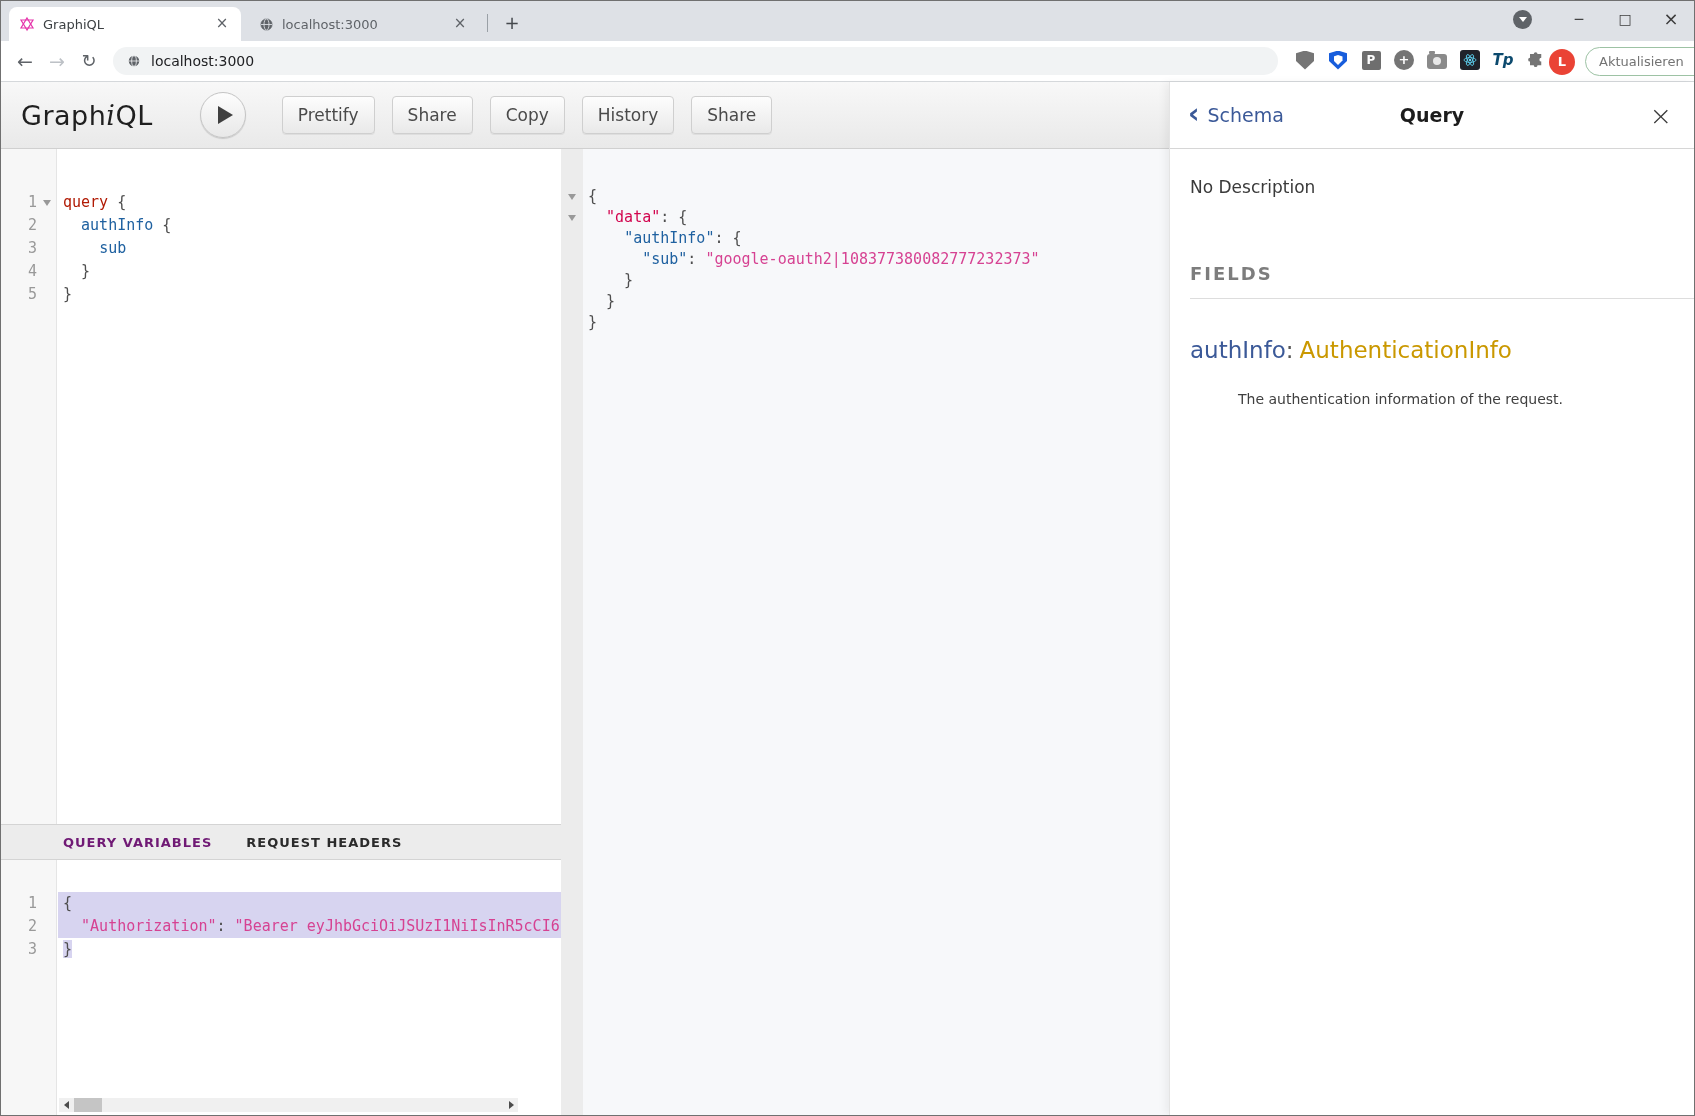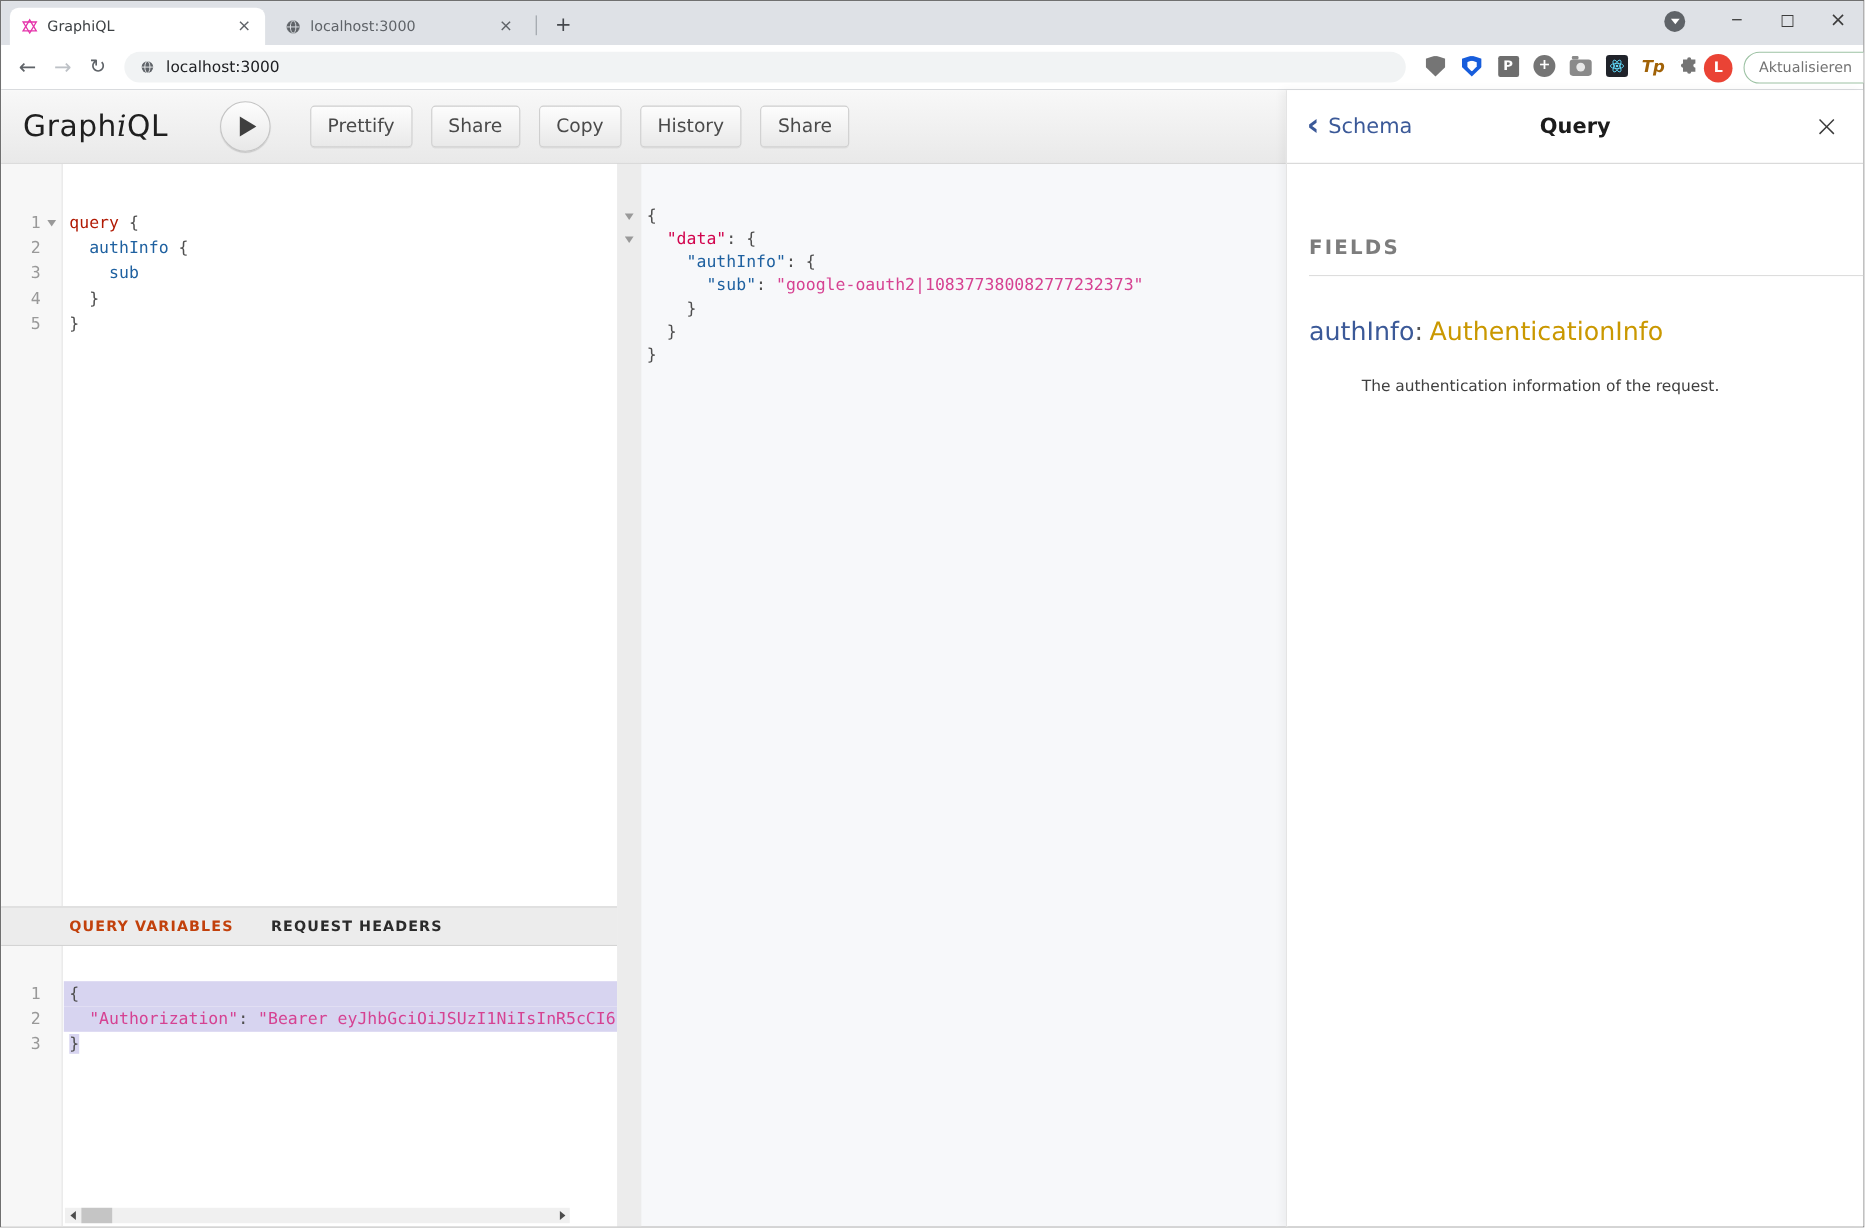--- a/index.html
+++ b/index.html
@@ -36,21 +36,21 @@
   .shield { width:18px; height:19px; clip-path:polygon(50% 0,100% 15%,100% 55%,50% 100%,0 55%,0 15%); }
   .shield.gray { background:#757575; }
   .shield.blue { background:#175ddc; display:flex; align-items:center; justify-content:center; }
   .shield-inner { width:9px; height:10px; clip-path:polygon(50% 0,100% 15%,100% 55%,50% 100%,0 55%,0 15%); background:#fff; }
   .ext-p { width:19px; height:19px; background:#6e6e6e; border-radius:2px; color:#fff; font-size:12px; font-weight:bold; text-align:center; line-height:19px; }
   .ext-move { width:20px; height:20px; border-radius:50%; background:#757575; color:#fff; font-size:13px; font-weight:bold; text-align:center; line-height:19px; }
   .ext-cam { width:20px; height:15px; background:#8a8a8a; border-radius:3px; position:relative; margin-top:2px; }
   .ext-cam::before { content:""; position:absolute; left:6px; top:3px; width:8px; height:8px; border-radius:50%; background:#e8e8e8; }
   .ext-cam::after { content:""; position:absolute; left:2px; top:-3px; width:6px; height:3px; background:#8a8a8a; border-radius:1px; }
   .ext-react { width:20px; height:20px; background:#20232a; border-radius:3px; display:flex; align-items:center; justify-content:center; }
-  .ext-tp { color:#a16207; font-weight:bold; font-size:15px; font-style:italic; }
+  .ext-tp { color:#0c4a6e; font-weight:bold; font-size:15px; font-style:italic; }
   .avatar { position:absolute; left:1548px; top:8px; width:26px; height:26px; border-radius:50%; background:#ea4335; color:#fff; font-size:13px; font-weight:bold; text-align:center; line-height:26px; }
   .update-pill { position:absolute; left:1584px; top:6px; height:29px; border:1px solid #9dc2a4; border-radius:15px; display:flex; align-items:center; padding:0 9px 0 13px; background:#fff; }
   .update-pill .u-label { color:#737373; font-size:13px; }
   .update-pill .u-dots { color:#1a7a40; font-size:15px; margin-left:9px; font-weight:bold; }
 
   
   .app { position:absolute; top:81px; left:0; right:0; bottom:0; background:#fff; }
   .topbar { position:absolute; top:0; left:0; width:1170px; height:67px; background:linear-gradient(#f8f8f8,#e9e9e9); border-bottom:1px solid #d0d0d0; display:flex; align-items:center; }
   .gql-logo { margin-left:20px; font-size:27px; color:#1f1f1f; letter-spacing:0.5px; }
   .gql-logo i { font-family:"DejaVu Serif", serif; font-style:italic; }
@@ -85,21 +85,21 @@
 
   .query-editor { position:absolute; top:0; left:0; right:0; height:675px; background:#fff; }
   .query-editor .cm-body { padding-top:42px; line-height:23px; }
   .result-editor { position:absolute; top:0; left:0; right:0; bottom:0; }
   .result-editor .cm-body { padding-top:37px; line-height:21px; }
   .headers-editor { position:absolute; top:711px; left:0; right:0; bottom:0; background:#fff; }
   .headers-editor .cm-body { padding-top:32px; line-height:23px; }
 
   
   .var-tabbar { position:absolute; top:675px; left:0; right:0; height:36px; background:#ececec; border-top:1px solid #d4d4d4; border-bottom:1px solid #d4d4d4; display:flex; align-items:center; gap:34px; padding-left:62px; }
-  .vtab { font-size:13px; font-weight:bold; letter-spacing:1px; color:#c2410c; }
+  .vtab { font-size:13px; font-weight:bold; letter-spacing:1px; color:#701a75; }
   .vtab.active { color:#2b2b2b; }
 
   
   .hscroll { position:absolute; bottom:3px; left:58px; width:459px; height:14px; background:#f0f0f0; display:flex; align-items:center; }
   .sb-arrow { width:14px; height:14px; flex:none; display:flex; align-items:center; justify-content:center; }
   .sb-arrow.left::before { content:""; width:0; height:0; border-top:4px solid transparent; border-bottom:4px solid transparent; border-right:5px solid #4c4c4c; }
   .sb-arrow.right { margin-left:auto; }
   .sb-arrow.right::before { content:""; width:0; height:0; border-top:4px solid transparent; border-bottom:4px solid transparent; border-left:5px solid #4c4c4c; }
   .sb-thumb { width:28px; height:14px; background:#c5c5c5; margin-left:1px; flex:none; }
 
@@ -286,20 +286,21 @@
     <div class="doc-panel">
       <div class="doc-header">
         <a class="doc-back" href="#">
           <span class="chev">‹</span>
           <span>Schema</span>
         </a>
         <div class="doc-title">Query</div>
         <span class="doc-close">×</span>
       </div>
       <div class="doc-body">
+        <div class="no-desc">No Description</div>
         <div class="fields-h">FIELDS</div>
         <div class="fields-rule"></div>
         <div class="field-line">
           <a class="f-name" href="#">authInfo</a><span class="f-sep">:</span><a class="f-type" href="#">AuthenticationInfo</a>
         </div>
         <div class="field-desc">The authentication information of the request.</div>
       </div>
     </div>
 
   </div>

